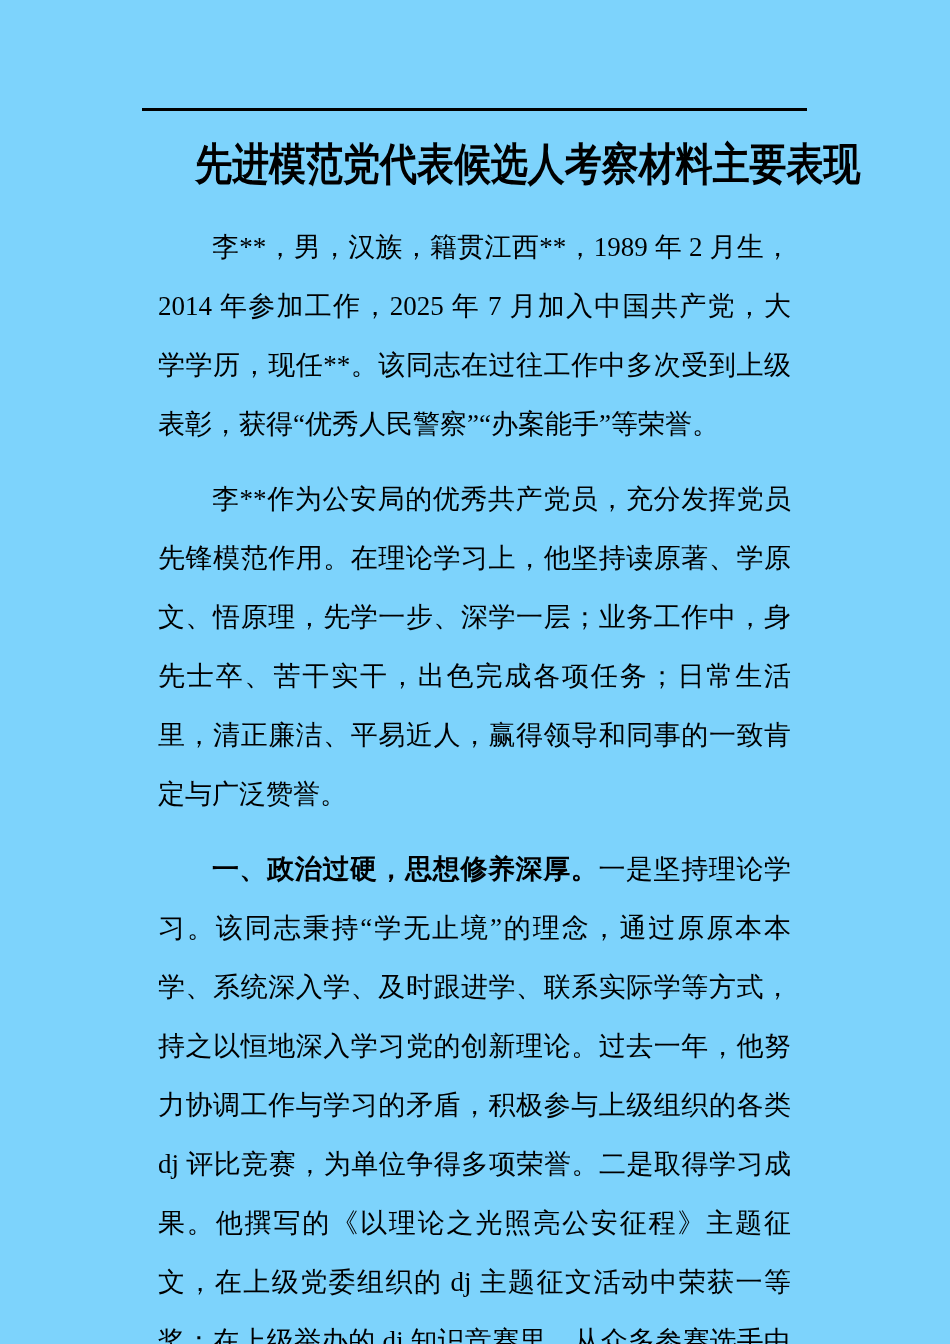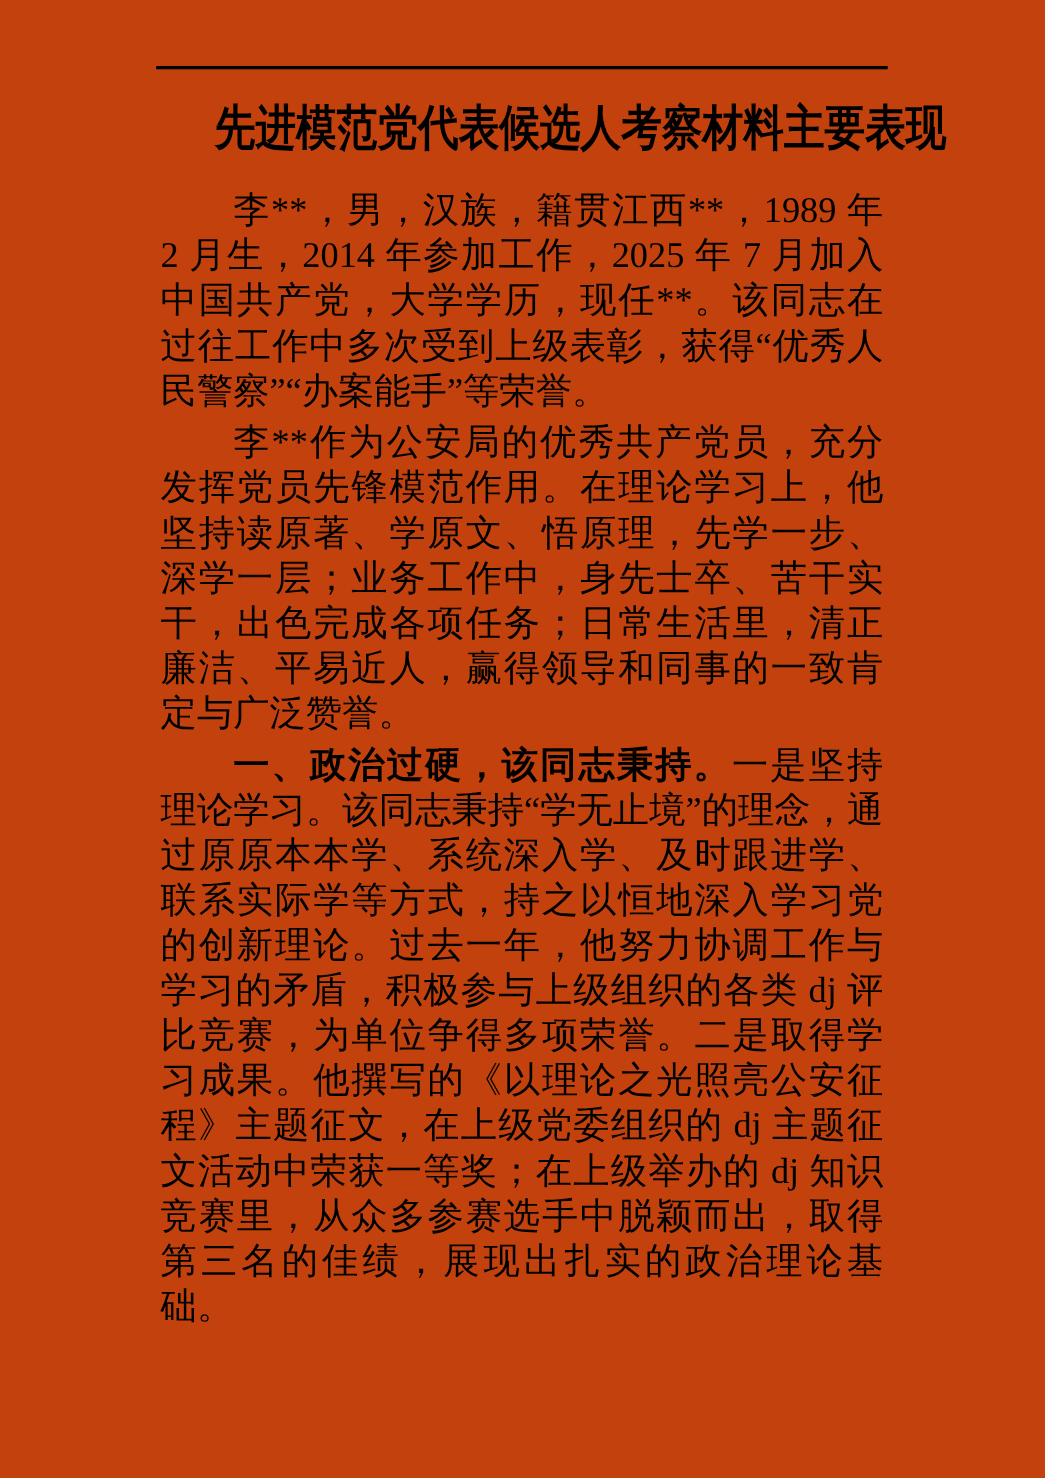--- a/index.html
+++ b/index.html
@@ -5,23 +5,23 @@
   html, body {
     margin: 0;
     padding: 0;
     background: #ffffff;
   }
   .page {
     position: relative;
     width: 950px;
     height: 1344px;
     margin: 0 auto;
-    background: #c2410c;
+    background: #7dd3fc;
     box-sizing: border-box;
-    padding: 60px 143px 0 142px;
+    padding: 108px 143px 0 142px;
     color: #000000;
     overflow: hidden;
   }
   .header-rule {
     height: 3px;
     background: #000000;
     width: 100%;
   }
   .doc-title {
     font-family: "Liberation Serif", "DejaVu Serif", serif;
@@ -30,25 +30,25 @@
     line-height: 1.25;
     text-align: center;
     margin: 26px 0 26px 0;
     transform: scaleX(0.84);
     transform-origin: 50% 50%;
     white-space: nowrap;
     color: #000000;
   }
   .doc-body p {
     font-family: "Liberation Serif", "DejaVu Serif", serif;
-    font-size: 33px;
-    line-height: 41px;
+    font-size: 27px;
+    line-height: 59px;
     text-align: justify;
     text-indent: 2em;
-    margin: 4px;
+    margin: 16px;
     color: #000000;
   }
   .para-lead {
     font-weight: bold;
     font-family: "Liberation Sans", "DejaVu Sans", sans-serif;
   }
 </style>
 </head>
 <body>
 
@@ -57,18 +57,18 @@
   <div class="header-rule"></div>
 
   <h1 class="doc-title">先进模范党代表候选人考察材料主要表现</h1>
 
   <div class="doc-body">
 
     <p><span class="para-lead"></span><span>李**，男，汉族，籍贯江西**，1989 年 2 月生，2014 年参加工作，2025 年 7 月加入中国共产党，大学学历，现任**。该同志在过往工作中多次受到上级表彰，获得“优秀人民警察”“办案能手”等荣誉。</span></p>
 
     <p><span class="para-lead"></span><span>李**作为公安局的优秀共产党员，充分发挥党员先锋模范作用。在理论学习上，他坚持读原著、学原文、悟原理，先学一步、深学一层；业务工作中，身先士卒、苦干实干，出色完成各项任务；日常生活里，清正廉洁、平易近人，赢得领导和同事的一致肯定与广泛赞誉。</span></p>
 
-    <p><span class="para-lead">一、政治过硬，该同志秉持。</span><span>一是坚持理论学习。该同志秉持“学无止境”的理念，通过原原本本学、系统深入学、及时跟进学、联系实际学等方式，持之以恒地深入学习党的创新理论。过去一年，他努力协调工作与学习的矛盾，积极参与上级组织的各类 dj 评比竞赛，为单位争得多项荣誉。二是取得学习成果。他撰写的《以理论之光照亮公安征程》主题征文，在上级党委组织的 dj 主题征文活动中荣获一等奖；在上级举办的 dj 知识竞赛里，从众多参赛选手中脱颖而出，取得第三名的佳绩，展现出扎实的政治理论基础。</span></p>
+    <p><span class="para-lead">一、政治过硬，思想修养深厚。</span><span>一是坚持理论学习。该同志秉持“学无止境”的理念，通过原原本本学、系统深入学、及时跟进学、联系实际学等方式，持之以恒地深入学习党的创新理论。过去一年，他努力协调工作与学习的矛盾，积极参与上级组织的各类 dj 评比竞赛，为单位争得多项荣誉。二是取得学习成果。他撰写的《以理论之光照亮公安征程》主题征文，在上级党委组织的 dj 主题征文活动中荣获一等奖；在上级举办的 dj 知识竞赛里，从众多参赛选手中脱颖而出，取得第三名的佳绩，展现出扎实的政治理论基础。</span></p>
 
 
   </div>
 
 </div>
 
 </body></html>

